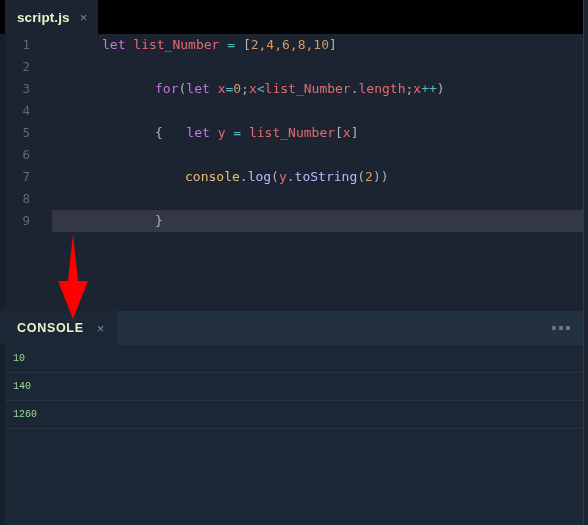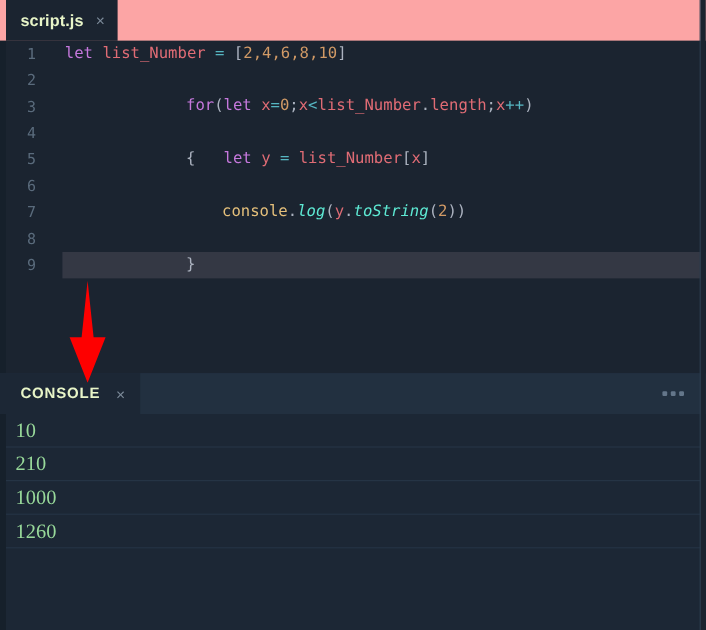--- a/index.html
+++ b/index.html
@@ -30,21 +30,21 @@
     width: 588px;
     height: 311px;
     background: #1b2430;
   }
 
   .tabbar {
     position: absolute;
     left: 0; top: 0;
     width: 588px;
     height: 34px;
-    background: #fca5a5;
+    background: #000000;
     display: flex;
     align-items: flex-start;
   }
   .tab-left-edge {
     width: 5px;
     background: #1b2430;
   }
   .tab {
     display: flex;
     align-items: center;
@@ -121,21 +121,21 @@
     display: block;
   }
 
   
   .t-kw   { color: #c678dd; }
   .t-var  { color: #e06c75; }
   .t-op   { color: #56b6c2; }
   .t-num  { color: #d19a66; }
   .t-punct{ color: #abb2bf; }
   .t-obj  { color: #e5c07b; }
-  .t-fn   { color: #5eead4; font-style: italic; }
+  .t-fn   { color: #c4b5fd; }
   .t-brace{ color: #abb2bf; }
 
   
   .arrow {
     position: absolute;
     left: 56px;
     top: 234px;
     width: 34px;
     height: 85px;
     pointer-events: none;
@@ -218,22 +218,22 @@
     background: #16202b;
     z-index: 2;
   }
   .console-row {
     position: relative;
     height: 28px;
     line-height: 28px;
     border-bottom: 1px solid #253445;
     padding-left: 13px;
     box-sizing: border-box;
-    font-family: Liberation Serif, serif;
-    font-size: 17px;
+    font-family: Liberation Mono, monospace;
+    font-size: 10px;
     color: #98d99a;
   }
 
   .right-border {
     position: absolute;
     right: 4px;
     top: 0;
     width: 1px;
     height: 525px;
     background: #2c3d4f;
@@ -261,21 +261,21 @@
       <div class="tab">
         <span class="tab-title">script.js</span>
         <span class="tab-close">×</span>
       </div>
       <div class="tabbar-fill"></div>
     </div>
 
     <div class="code-area">
       <div class="code-left-strip"></div>
       <div id="code-lines">
-          <div class="code-line"><span class="gutter-num">1</span><div class="code-text-wrap"><span class="code-text" style="padding-left: 2px;"><span class="t-kw">let </span><span class="t-var">list_Number </span><span class="t-op">= </span><span class="t-punct">[</span><span class="t-num">2,4,6,8,10</span><span class="t-punct">]</span></span></div></div>
+          <div class="code-line"><span class="gutter-num">1</span><div class="code-text-wrap"><span class="code-text" style="padding-left: 2px; margin-left: 48px;"><span class="t-kw">let </span><span class="t-var">list_Number </span><span class="t-op">= </span><span class="t-punct">[</span><span class="t-num">2,4,6,8,10</span><span class="t-punct">]</span></span></div></div>
           <div class="code-line"><span class="gutter-num">2</span><div class="code-text-wrap"><span class="code-text" style="padding-left: 2px;"></span></div></div>
           <div class="code-line"><span class="gutter-num">3</span><div class="code-text-wrap"><span class="code-text" style="padding-left: 103px;"><span class="t-kw">for</span><span class="t-punct">(</span><span class="t-kw">let </span><span class="t-var">x</span><span class="t-op">=</span><span class="t-num">0</span><span class="t-punct">;</span><span class="t-var">x</span><span class="t-op">&lt;</span><span class="t-var">list_Number</span><span class="t-punct">.</span><span class="t-var">length</span><span class="t-punct">;</span><span class="t-var">x</span><span class="t-op">++</span><span class="t-punct">)</span></span></div></div>
           <div class="code-line"><span class="gutter-num">4</span><div class="code-text-wrap"><span class="code-text" style="padding-left: 2px;"></span></div></div>
           <div class="code-line"><span class="gutter-num">5</span><div class="code-text-wrap"><span class="code-text" style="padding-left: 103px;"><span class="t-brace">{</span><span class="t-punct">   </span><span class="t-kw">let </span><span class="t-var">y </span><span class="t-op">= </span><span class="t-var">list_Number</span><span class="t-punct">[</span><span class="t-var">x</span><span class="t-punct">]</span></span></div></div>
           <div class="code-line"><span class="gutter-num">6</span><div class="code-text-wrap"><span class="code-text" style="padding-left: 2px;"></span></div></div>
           <div class="code-line"><span class="gutter-num">7</span><div class="code-text-wrap"><span class="code-text" style="padding-left: 133px;"><span class="t-obj">console</span><span class="t-punct">.</span><span class="t-fn">log</span><span class="t-punct">(</span><span class="t-var">y</span><span class="t-punct">.</span><span class="t-fn">toString</span><span class="t-punct">(</span><span class="t-num">2</span><span class="t-punct">))</span></span></div></div>
           <div class="code-line"><span class="gutter-num">8</span><div class="code-text-wrap"><span class="code-text" style="padding-left: 2px;"></span></div></div>
           <div class="code-line highlight"><span class="gutter-num">9</span><div class="code-text-wrap"><span class="code-text" style="padding-left: 103px;"><span class="t-brace">}</span></span></div></div>
         </div>
     </div>
@@ -300,22 +300,21 @@
           <span></span>
           <span></span>
         </div>
       </div>
     </div>
 
     <div class="console-body">
       <div class="console-left-strip"></div>
       <div id="console-rows">
           <div class="console-row">10</div>
-          <div class="console-row">210</div>
-          <div class="console-row">1000</div>
+          <div class="console-row">140</div>
           <div class="console-row">1260</div>
         </div>
     </div>
 
   </div>
 
   <div class="right-fill"></div>
   <div class="right-border"></div>
 
 </div>

